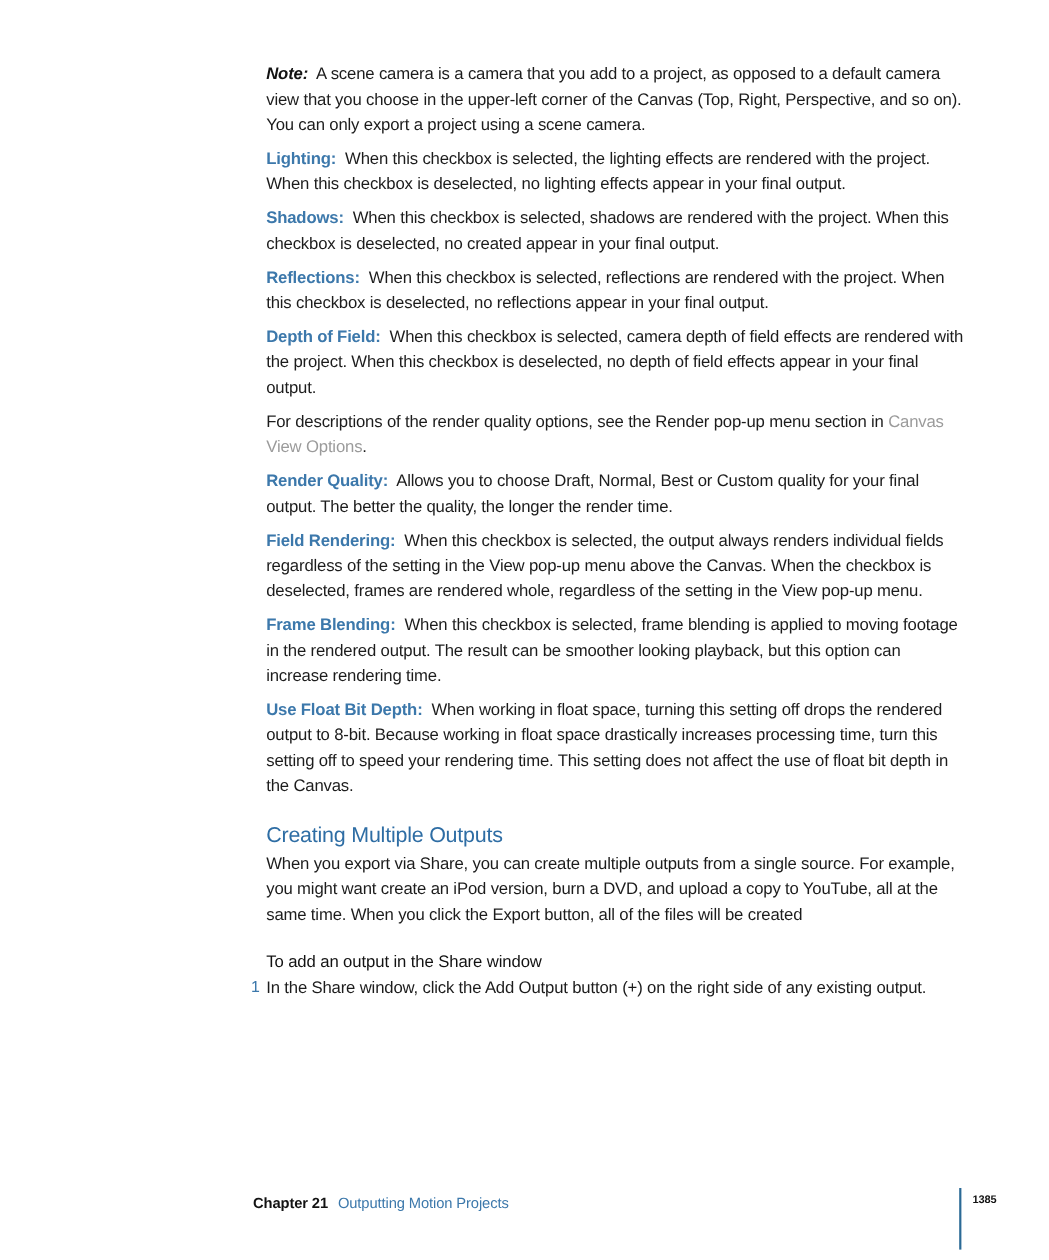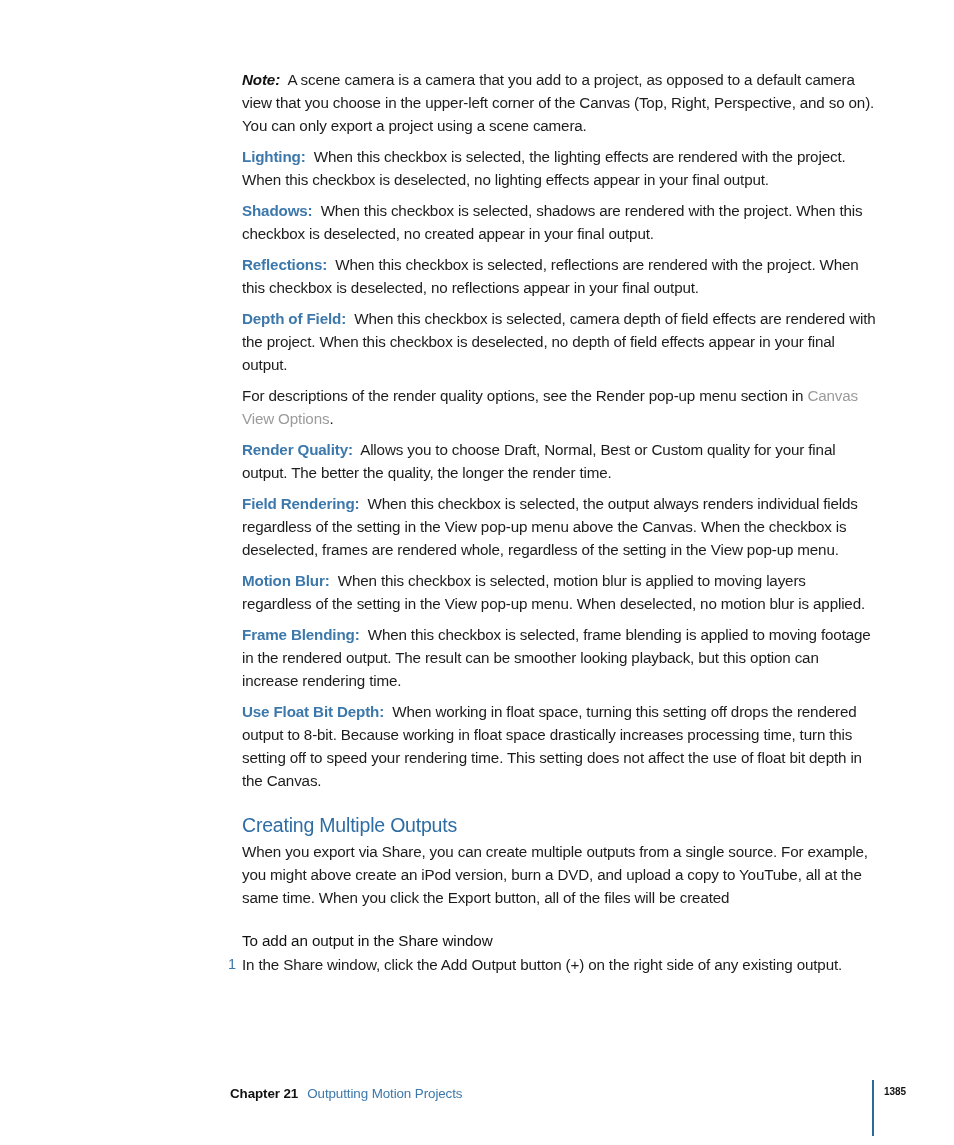--- a/index.html
+++ b/index.html
@@ -18,21 +18,21 @@
   .page {
     position: absolute;
     left: 0; top: 0;
     width: 954px;
     height: 1145px;
     overflow: hidden;
   }
   .content {
     position: absolute;
     left: 242px;
-    top: 68px;
+    top: 56px;
     width: 634px;
   }
   p.para {
     margin: 0 0 8px 0;
     font-size: 15.2px;
     line-height: 23px;
     color: #1c1c1c;
     letter-spacing: -0.15px;
     text-align: left;
   }
@@ -138,29 +138,28 @@
     <p class="para"><span class="lead-blue">Reflections:</span>&nbsp; <span>When this checkbox is selected, reflections are rendered with the project. When this checkbox is deselected, no reflections appear in your final output.</span></p>
 
     <p class="para"><span class="lead-blue">Depth of Field:</span>&nbsp; <span>When this checkbox is selected, camera depth of field effects are rendered with the project. When this checkbox is deselected, no depth of field effects appear in your final output.</span></p>
 
     <p class="para"><span>For descriptions of the render quality options, see the Render pop-up menu section in </span><span class="greylink">Canvas View Options</span><span>.</span></p>
 
     <p class="para"><span class="lead-blue">Render Quality:</span>&nbsp; <span>Allows you to choose Draft, Normal, Best or Custom quality for your final output. The better the quality, the longer the render time.</span></p>
 
     <p class="para"><span class="lead-blue">Field Rendering:</span>&nbsp; <span>When this checkbox is selected, the output always renders individual fields regardless of the setting in the View pop-up menu above the Canvas. When the checkbox is deselected, frames are rendered whole, regardless of the setting in the View pop-up menu.</span></p>
 
-    <p class="para"><span class="lead-blue">Motion Blur:</span>&nbsp; <span>When this checkbox is selected, motion blur is applied to moving layers regardless of the setting in the View pop-up menu. When deselected, no motion blur is applied.</span></p>
 
     <p class="para"><span class="lead-blue">Frame Blending:</span>&nbsp; <span>When this checkbox is selected, frame blending is applied to moving footage in the rendered output. The result can be smoother looking playback, but this option can increase rendering time.</span></p>
 
     <p class="para"><span class="lead-blue">Use Float Bit Depth:</span>&nbsp; <span>When working in float space, turning this setting off drops the rendered output to 8-bit. Because working in float space drastically increases processing time, turn this setting off to speed your rendering time. This setting does not affect the use of float bit depth in the Canvas.</span></p>
 
     <h2 class="section-head">Creating Multiple Outputs</h2>
 
-    <p class="para">When you export via Share, you can create multiple outputs from a single source. For example, you might above create an iPod version, burn a DVD, and upload a copy to YouTube, all at the same time. When you click the Export button, all of the files will be created</p>
+    <p class="para">When you export via Share, you can create multiple outputs from a single source. For example, you might want create an iPod version, burn a DVD, and upload a copy to YouTube, all at the same time. When you click the Export button, all of the files will be created</p>
 
     <h3 class="task-head">To add an output in the Share window</h3>
 
     <ol class="steps">
       <li class="step">
         <span class="step-num">1</span>
         <span>In the Share window, click the Add Output button (+) on the right side of any existing output.</span>
       </li>
     </ol>
 

